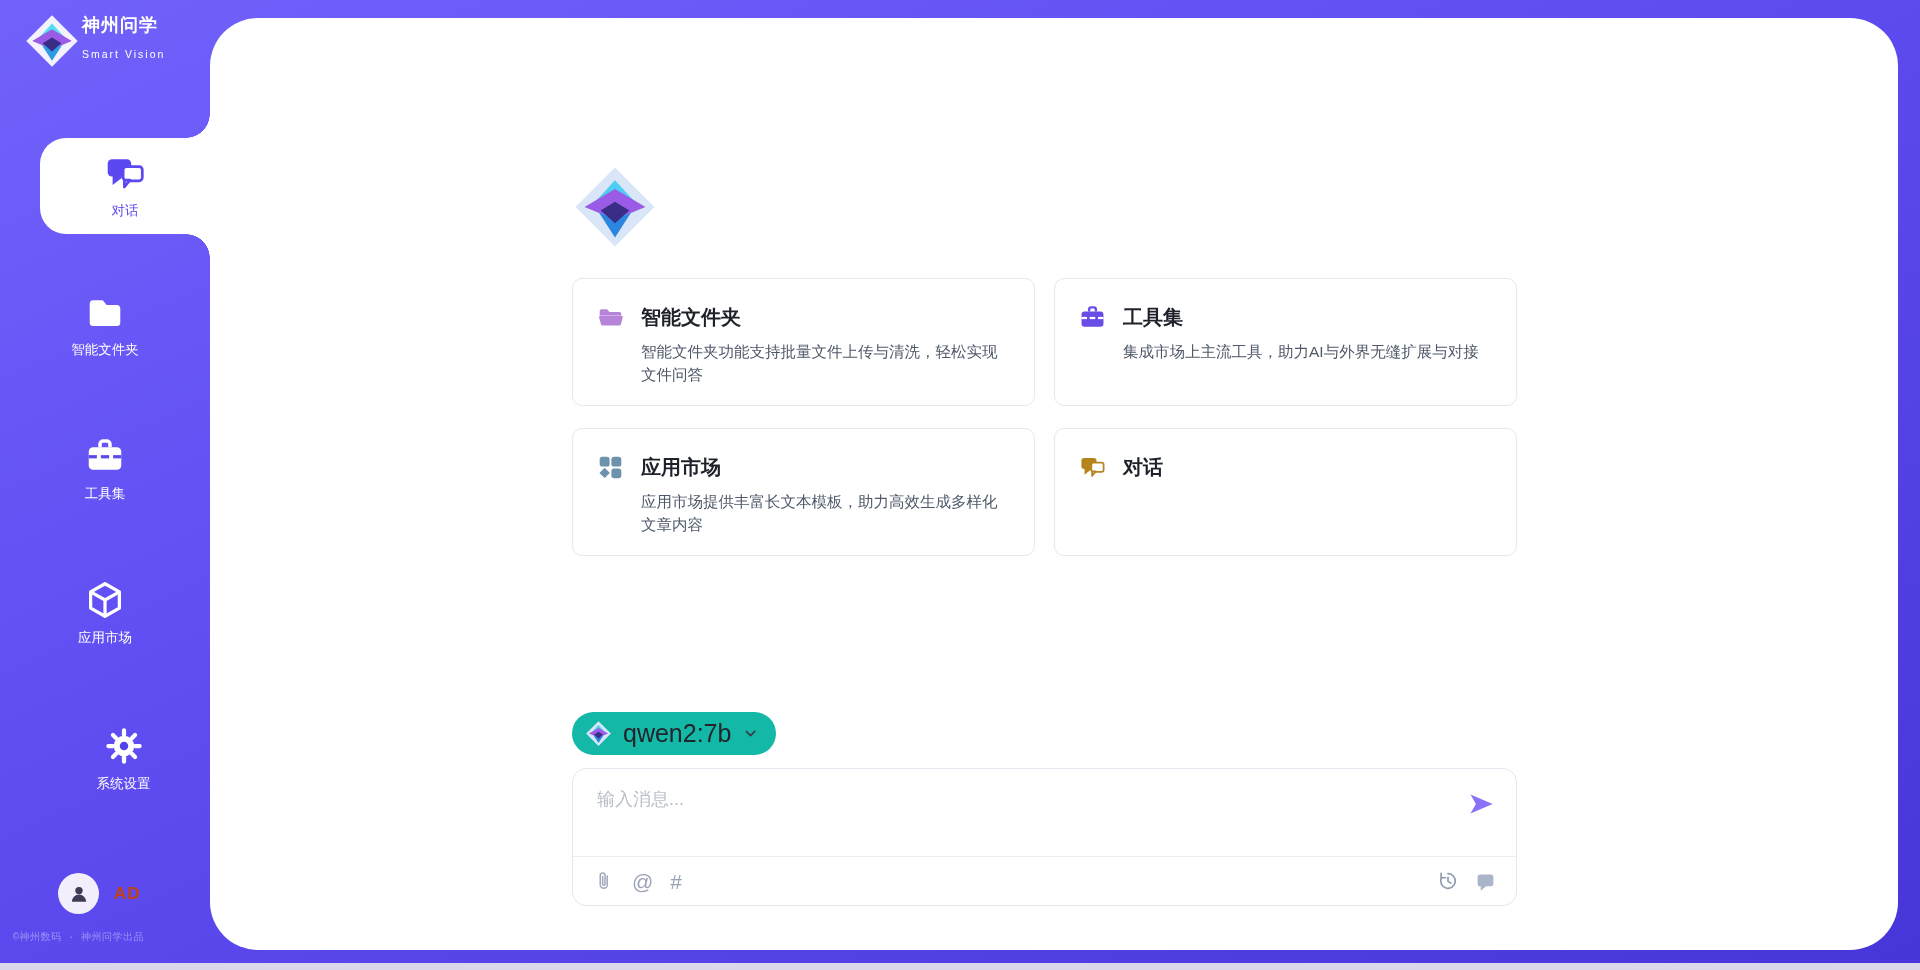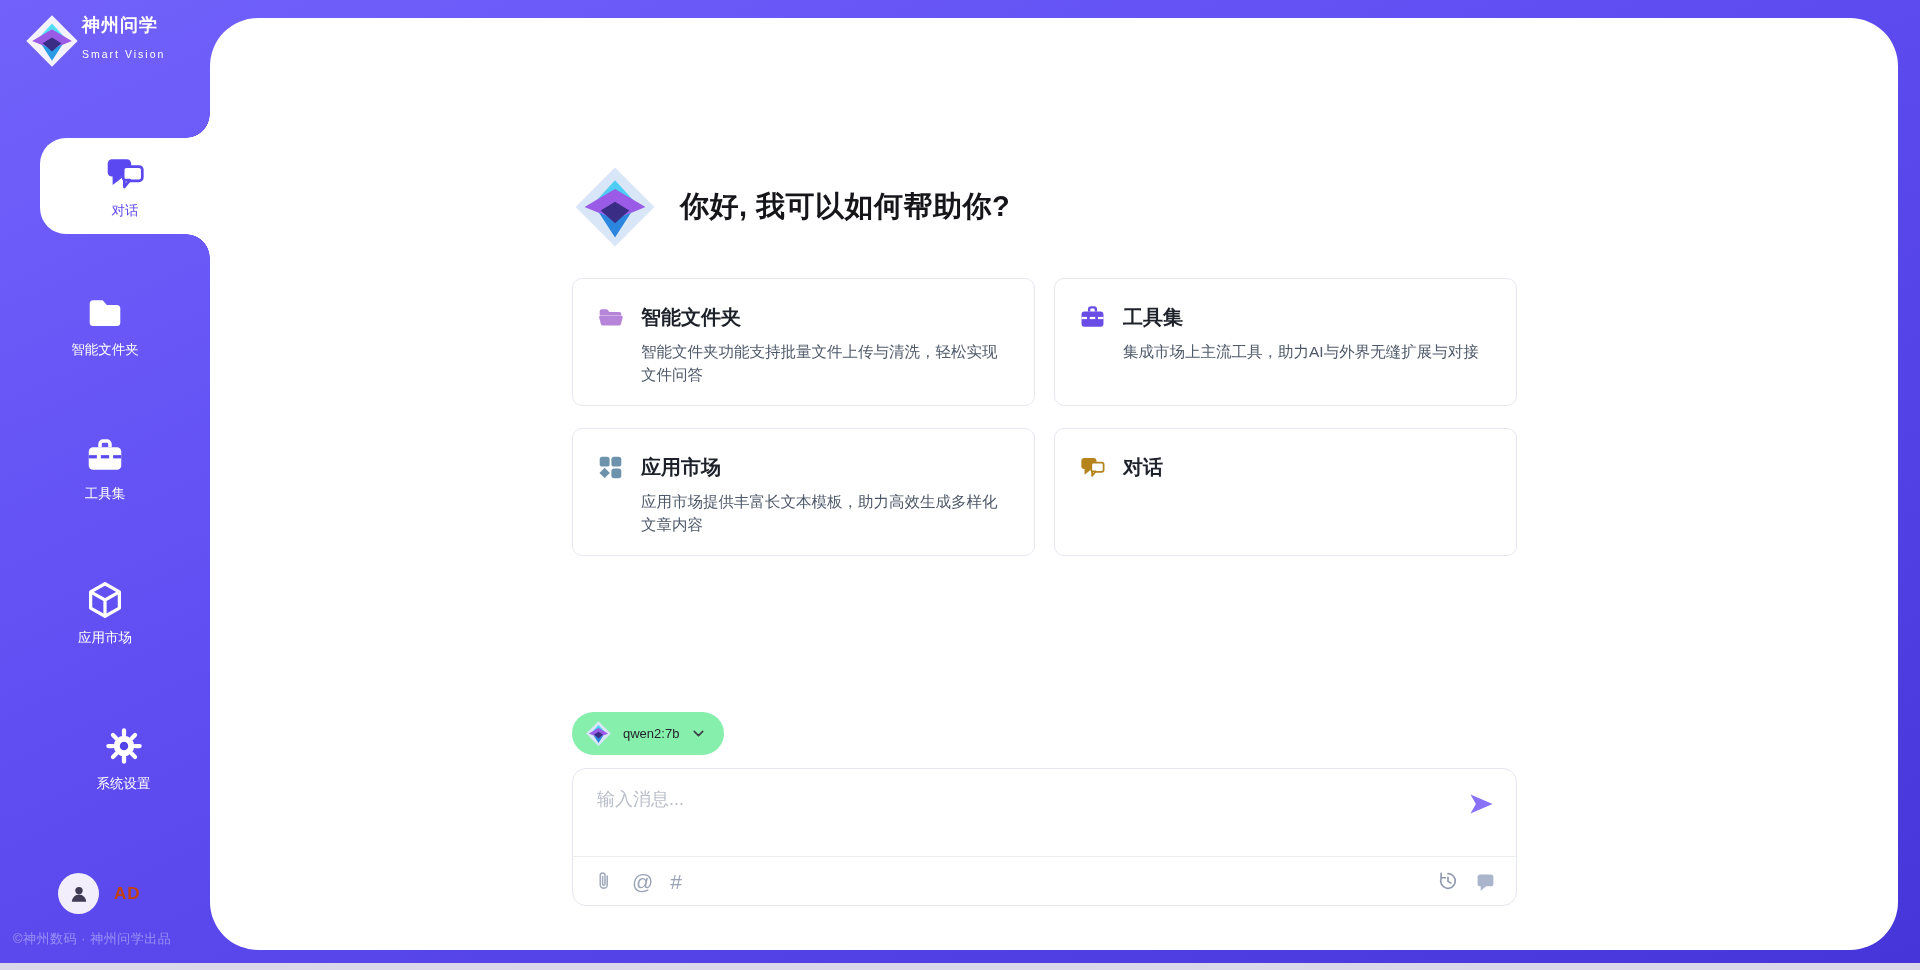--- a/index.html
+++ b/index.html
@@ -30,44 +30,44 @@
     align-items:center; gap:9px; color:#fff; font-size:13.5px; cursor:pointer; }
   .nav-item svg { width:40px; height:40px; }
   .ni-folder { top:292px; } .ni-tools { top:436px; } .ni-market { top:580px; } .ni-settings { top:726px;padding-left:37px; }
 
   .user-row { position:absolute; left:58px; top:873px; display:flex; align-items:center;
     gap:15px; cursor:pointer; }
   .avatar { width:41px; height:41px; border-radius:50%; background:#f2eefb;
     display:flex; align-items:center; justify-content:center; }
   .avatar svg { width:24px; height:24px; }
   .user-name { color:#c2410c; font-size:17px; font-weight:600; letter-spacing:1px; }
-  .copyright { position:absolute; left:13px; top:930px; font-size:13px;
-    color:rgba(255,255,255,0.38); letter-spacing:.5px; white-space:nowrap; }
+  .copyright { position:absolute; left:13px; top:930px; font-size:10px;
+    color:rgba(255,255,255,0.38); letter-spacing:.5px; white-space:nowrap;font-family:Liberation Mono, monospace; }
 
   
   .panel { position:absolute; left:210px; top:18px; right:22px; bottom:20px;
     background:#fff; border-radius:48px; }
   .bottom-strip { position:absolute; left:0; right:0; bottom:0; height:7px; background:#d9d7e9; }
 
   .content { position:absolute; left:362px; top:146px; width:945px; }
   .greeting { display:flex; align-items:center; gap:22px; height:86px; }
   .greeting svg { width:86px; height:86px; }
   .greeting h1 { font-size:29px; font-weight:700; color:#15151a; letter-spacing:.5px; }
 
   .cards { margin-top:28px; display:grid; grid-template-columns:1fr 1fr; gap:22px 19px; }
   .card { height:128px; border:1px solid #e7e8ef; border-radius:10px; background:#fff;
     padding:25px 24px 0 24px; cursor:pointer; }
   .card-head { display:flex; align-items:center; gap:17px; }
   .card-head svg { width:27px; height:27px; flex:none; }
   .card-title { font-size:20px; font-weight:700; color:#1d2129; }
   .card-desc { margin:9px 0 0 44px; font-size:15.5px; line-height:23px; color:#4e5969; }
 
   .model-chip { margin-top:156px; display:inline-flex; align-items:center; gap:11px;
-    height:43px; padding:0 17px 0 13px; background:#86efac; border-radius:22px;
-    font-size:13px; color:#23242b; cursor:pointer; }
+    height:43px; padding:0 17px 0 13px; background:#14b8a6; border-radius:22px;
+    font-size:25px; color:#23242b; cursor:pointer; }
   .model-chip .gem { width:27px; height:27px; }
   .model-chip .chev { width:17px; height:17px; }
 
   .composer { margin-top:13px; position:relative; width:945px; height:138px;
     border:1px solid #e5e7f0; border-radius:14px; background:#fff; }
   .composer textarea { position:absolute; left:24px; top:18px; width:850px; height:58px;
     border:none; outline:none; resize:none; font-size:18px; color:#333;
     font-family:"Liberation Sans","DejaVu Sans",sans-serif; background:transparent; }
   .composer textarea::placeholder { color:#b9bec9; }
   .send-btn { position:absolute; right:21px; top:21px; width:28px; height:28px;
@@ -173,21 +173,20 @@
   <div class="content">
 
     <div class="greeting">
       <svg viewBox="0 0 48 48">
         <path d="M24 2 L46 24 L24 46 L2 24 Z" fill="#d9e6f8"></path>
         <path d="M24 9 L35 21 L13 21 Z" fill="#4ecdf4"></path>
         <path d="M24 14 L41 24 L24 31 L7 24 Z" fill="#9a5ce6"></path>
         <path d="M24 31 L33 27 L24 41 L15 27 Z" fill="#2b86e0"></path>
         <path d="M24 21 L32 26 L24 33 L16 26 Z" fill="#3a2d85"></path>
       </svg>
-      <h1>你好, 我可以如何帮助你?</h1>
     </div>
 
     <div class="cards">
       <div class="card">
         <div class="card-head">
           <svg viewBox="0 0 30 30">
             <g fill="#b685da">
               <path d="M3 8 a2.2 2.2 0 0 1 2.2 -2.2 h6 l2.6 3 h11 a2.2 2.2 0 0 1 2.2 2.2 v1.8 H3 Z"></path>
               <path d="M4 13 h22.9 a1.7 1.7 0 0 1 1.65 2.1 l-1.9 7.2 a2.3 2.3 0 0 1 -2.2 1.7 H6.5 a2.3 2.3 0 0 1 -2.2 -1.7 L2.35 15.1 A1.7 1.7 0 0 1 4 13 Z"></path>
             </g>

